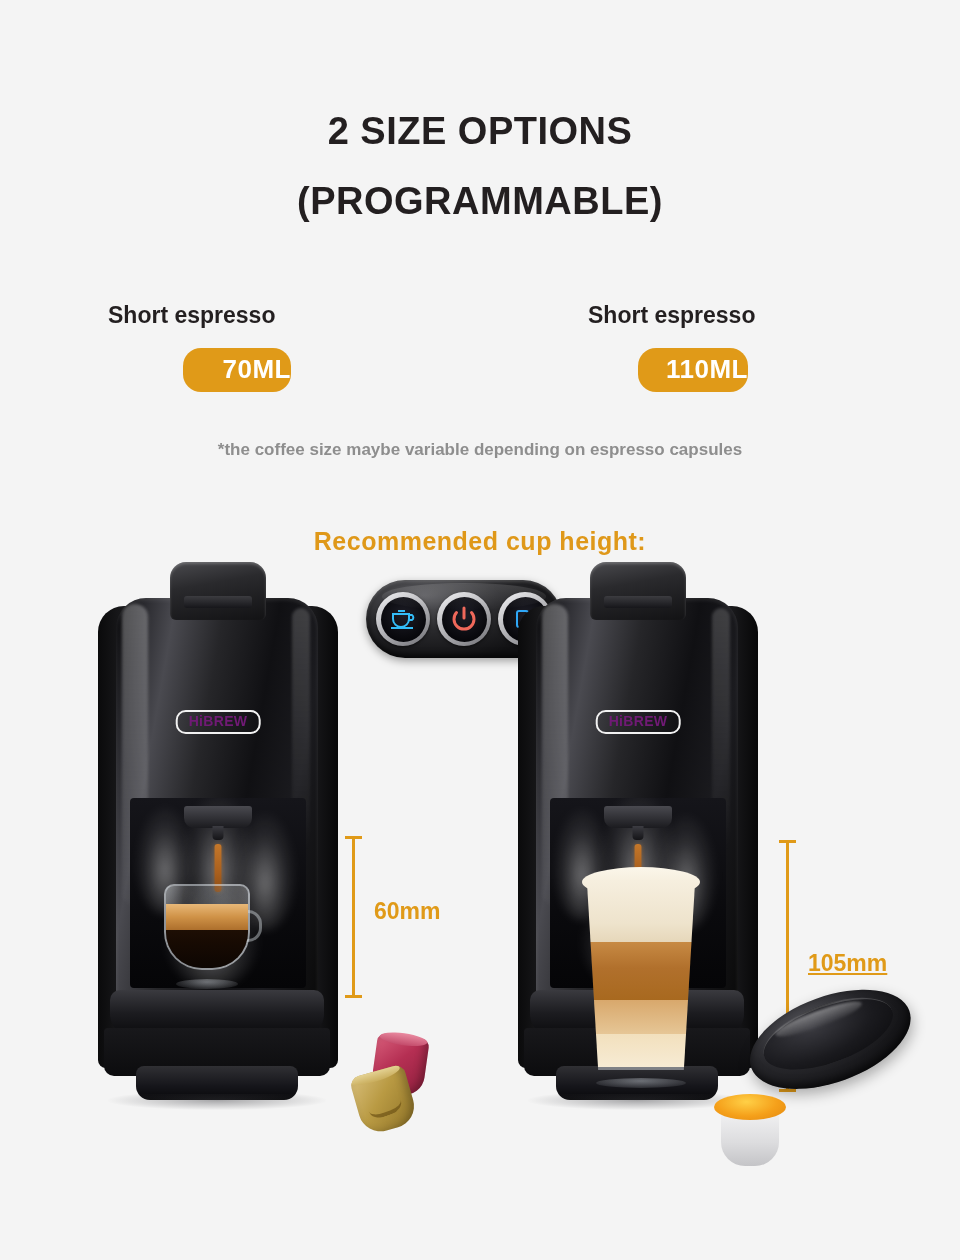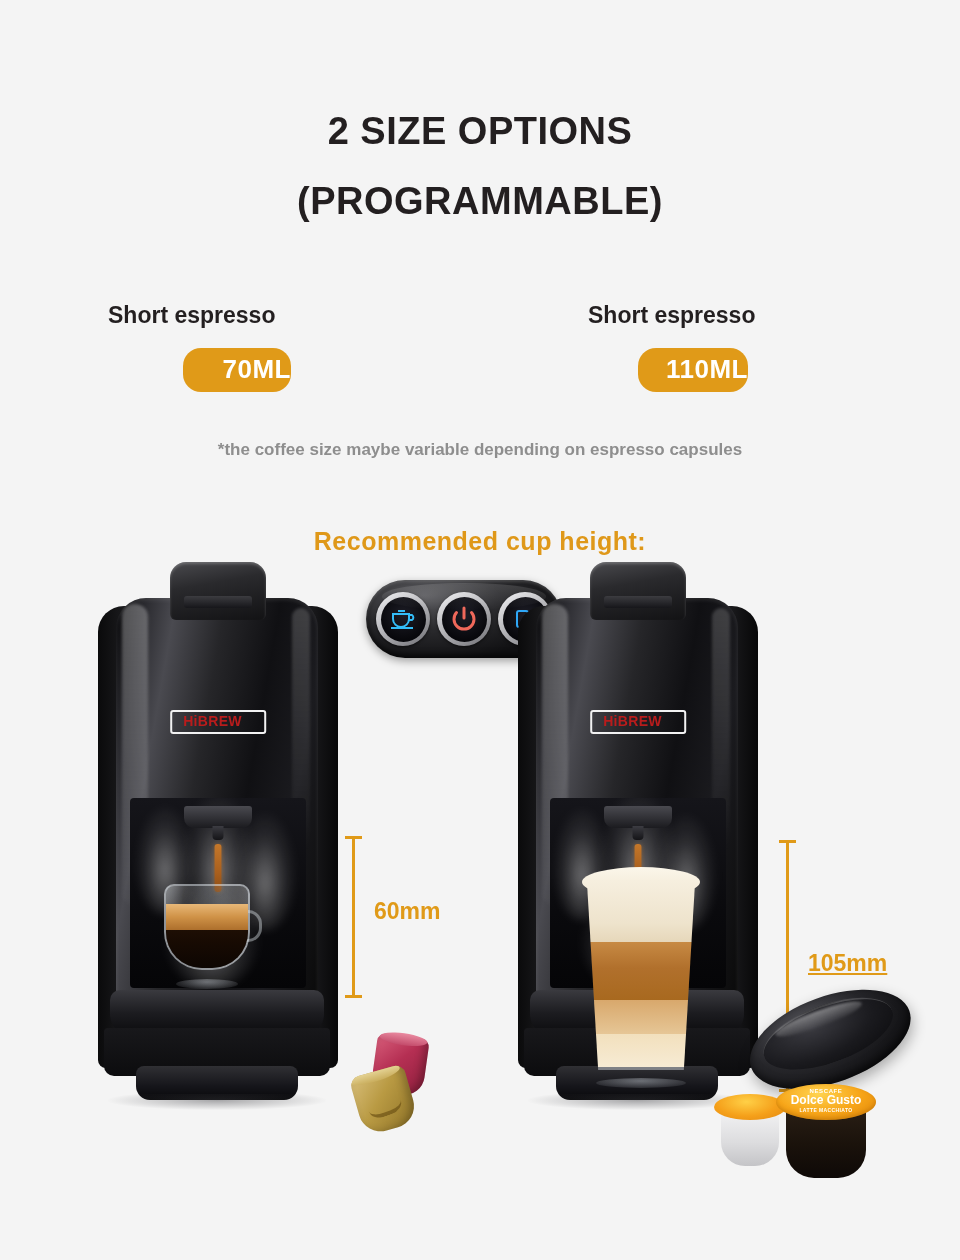--- a/index.html
+++ b/index.html
@@ -147,23 +147,23 @@
   .m-lever::after {
     content:""; position:absolute; left:14px; top:34px;
     width:68px; height:12px; border-radius:3px;
     background: linear-gradient(180deg,#3c3c40,#16161a);
   }
   
   .m-logo {
     position: absolute; left: 50%; top: 152px;
     transform: translateX(-50%);
     border: 2px solid #f2f2f2;
-    border-radius: 3px;
-    padding: 2px 22px 3px 11px;
-    color: #b91c1c;
+    border-radius: 10px;
+    padding: 2px 11px 3px 11px;
+    color: #701a75;
     font-size: 14px; font-weight: bold;
     letter-spacing: 0.3px;
     line-height: 1.1;
   }
   
   .m-chamber {
     position: absolute; left: 38px; top: 240px;
     width: 176px; height: 190px;
     background: linear-gradient(180deg,#15151a 0%,#0a0a0d 60%,#050507 100%);
     border-radius: 4px;
@@ -557,23 +557,13 @@
   <div class="lid-outer"></div>
   <div class="lid-inner"></div>
   <div class="lid-gloss"></div>
 </div>
 
 <div id="capsules-dolce">
   <div class="dpod dpod-back">
     <div class="dpod-cup"></div>
     <div class="dpod-lid"></div>
   </div>
-  <div class="dpod dpod-front">
-    <div class="dpod-cup"></div>
-    <div class="dpod-lid">
-      <div class="dpod-brand">
-        <span>NESCAFE</span>
-        <span class="big">Dolce Gusto</span>
-        <span class="sub">LATTE MACCHIATO</span>
-      </div>
-    </div>
-  </div>
 </div>
 
 </body></html>

